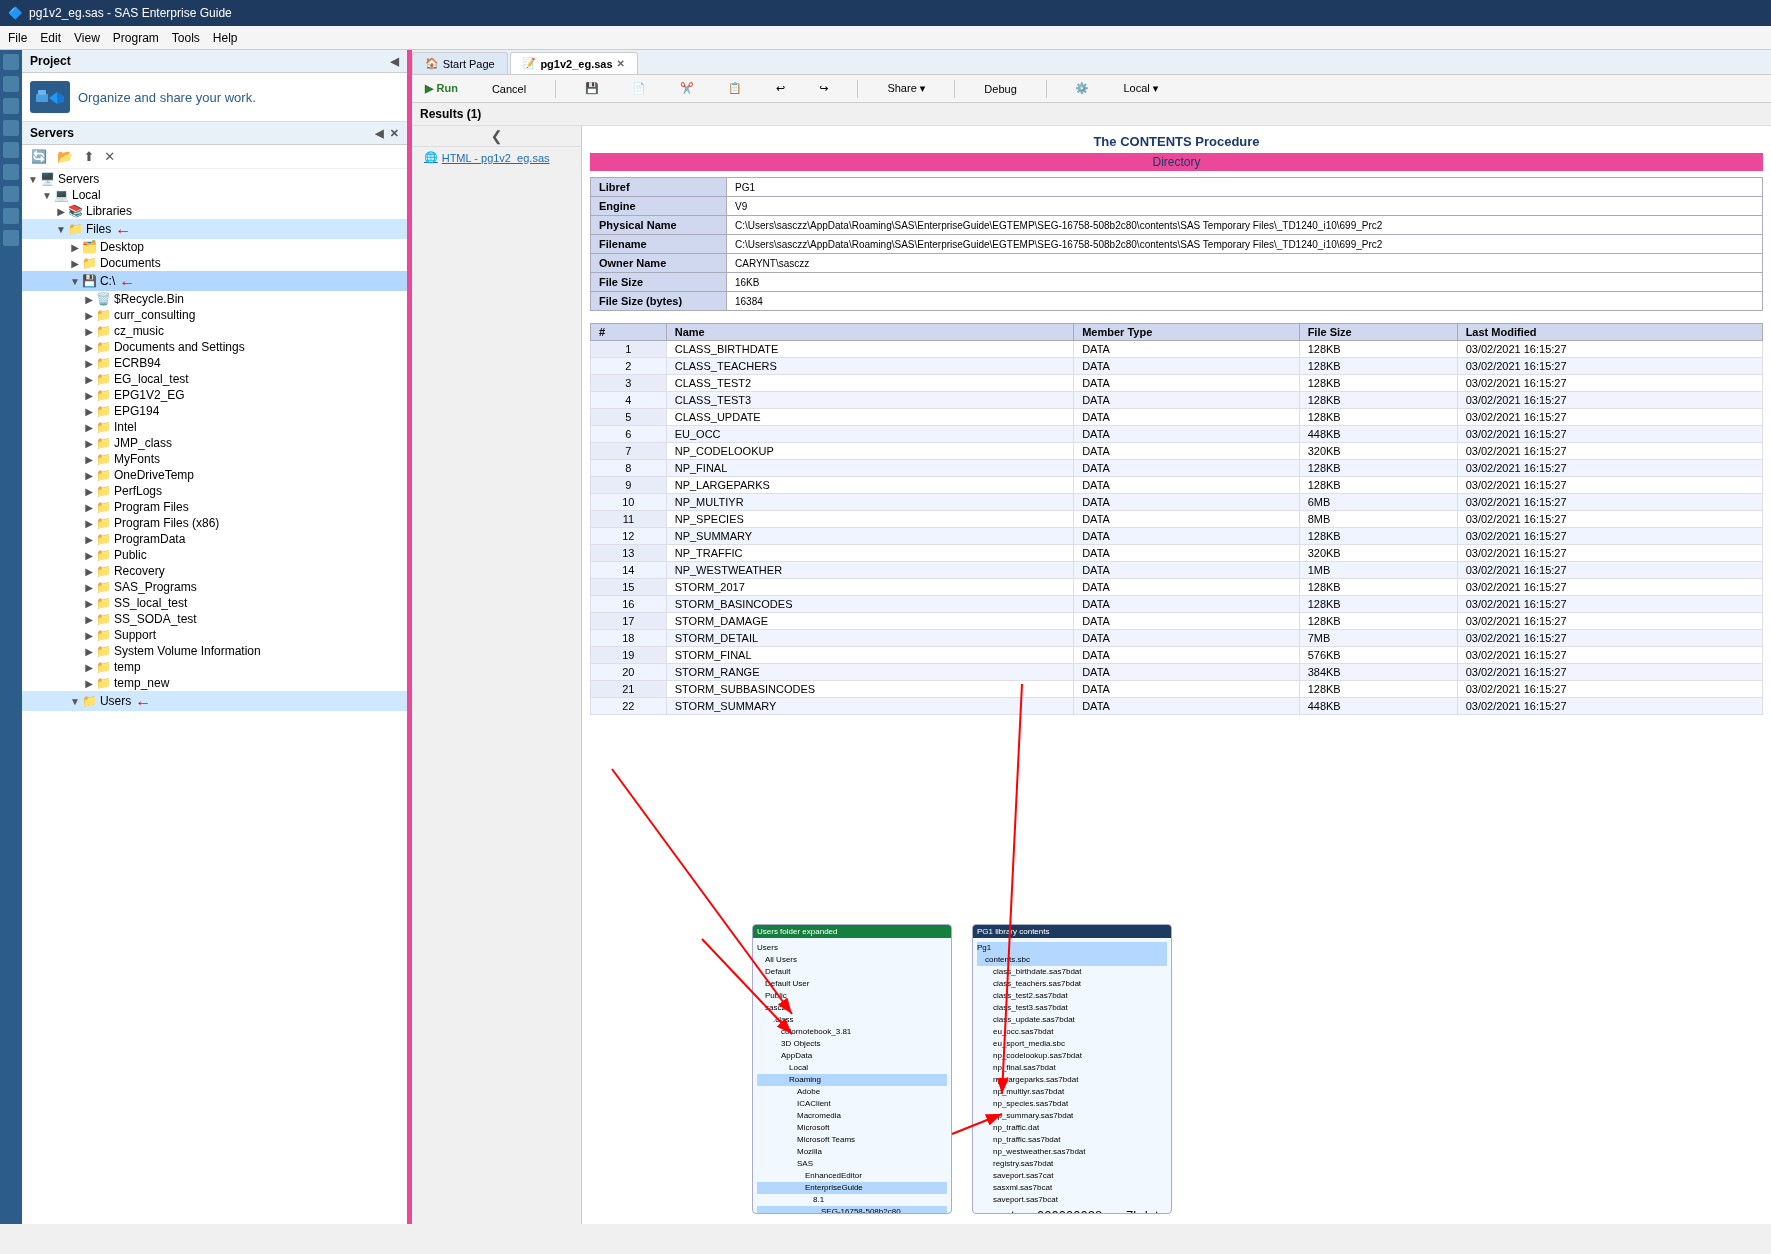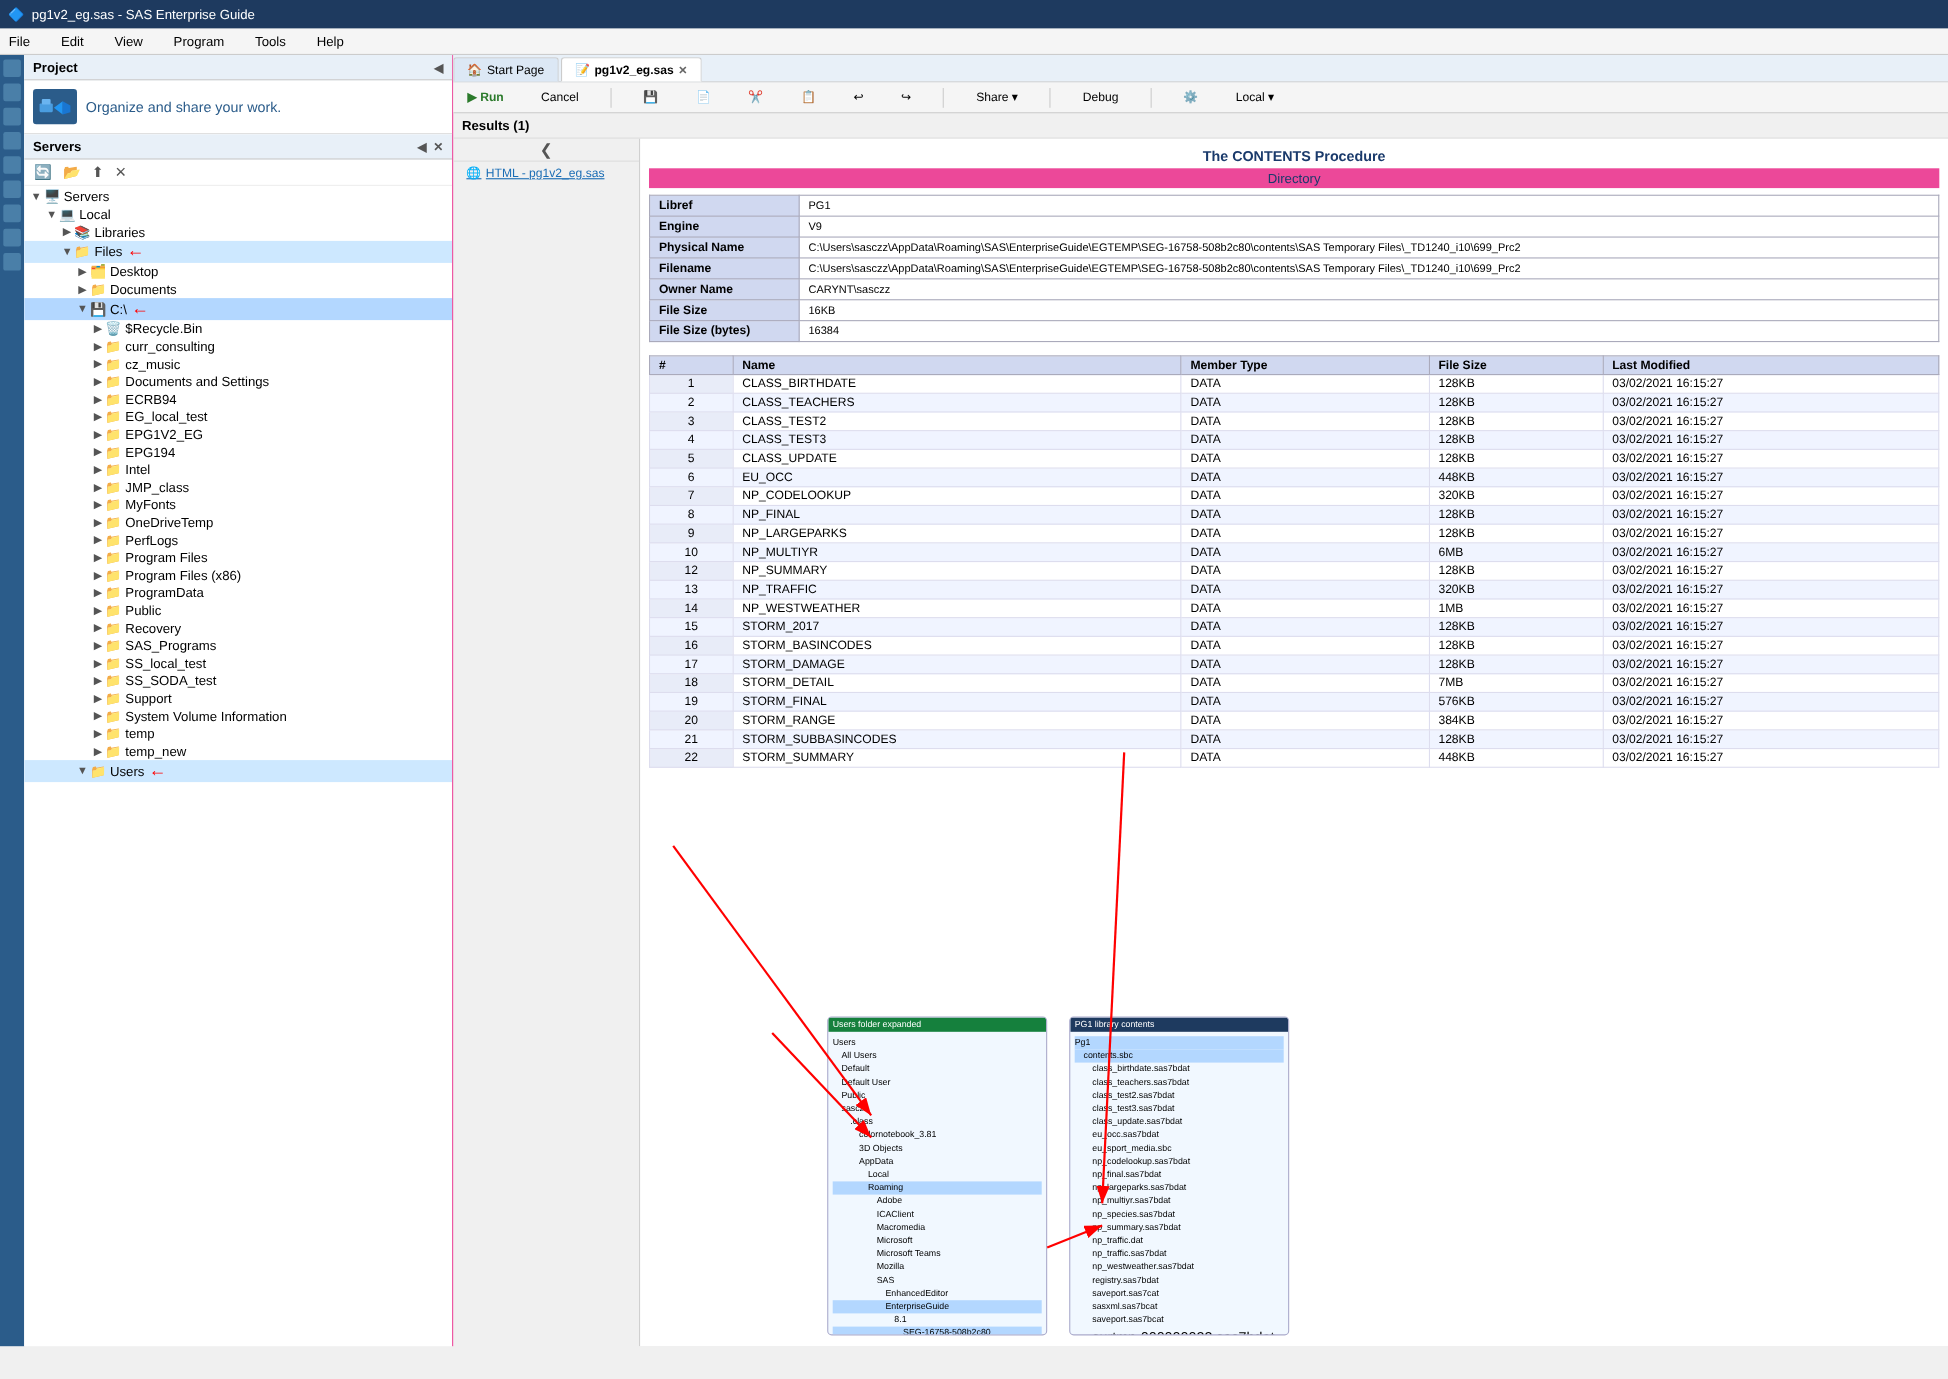--- a/index.html
+++ b/index.html
@@ -17,21 +17,21 @@
     }
 
     
     .menu-bar {
       background: #f5f5f5;
       border-bottom: 1px solid #ccc;
       padding: 2px 4px;
       display: flex;
       align-items: center;
       height: 24px;
-      gap: 20px;
+      gap: 5px;
     }
     .menu-item {
       font-size: 12px;
       cursor: pointer;
       padding: 2px 4px;
     }
 
     
     .app-body {
       display: flex;
@@ -53,21 +53,21 @@
       height: 16px;
       background: #4a7fa8;
       border-radius: 2px;
       cursor: pointer;
     }
 
     
     .project-panel {
       width: 390px;
       background: white;
-      border-right: 1px solid #ec4899;
+      border-right: 5px solid #ec4899;
       display: flex;
       flex-direction: column;
     }
     .panel-header {
       background: #e8f0f8;
       padding: 4px 8px;
       font-weight: bold;
       font-size: 12px;
       border-bottom: 1px solid #ccc;
       display: flex;
@@ -718,20 +718,27 @@
                 <td>NP_LARGEPARKS</td>
                 <td>DATA</td>
                 <td>128KB</td>
                 <td>03/02/2021 16:15:27</td>
               </tr>
               <tr>
                 <td>10</td>
                 <td>NP_MULTIYR</td>
                 <td>DATA</td>
                 <td>6MB</td>
+                <td>03/02/2021 16:15:27</td>
+              </tr>
+              <tr>
+                <td>11</td>
+                <td>NP_SPECIES</td>
+                <td>DATA</td>
+                <td>8MB</td>
                 <td>03/02/2021 16:15:27</td>
               </tr>
               <tr>
                 <td>12</td>
                 <td>NP_SUMMARY</td>
                 <td>DATA</td>
                 <td>128KB</td>
                 <td>03/02/2021 16:15:27</td>
               </tr>
               <tr>

